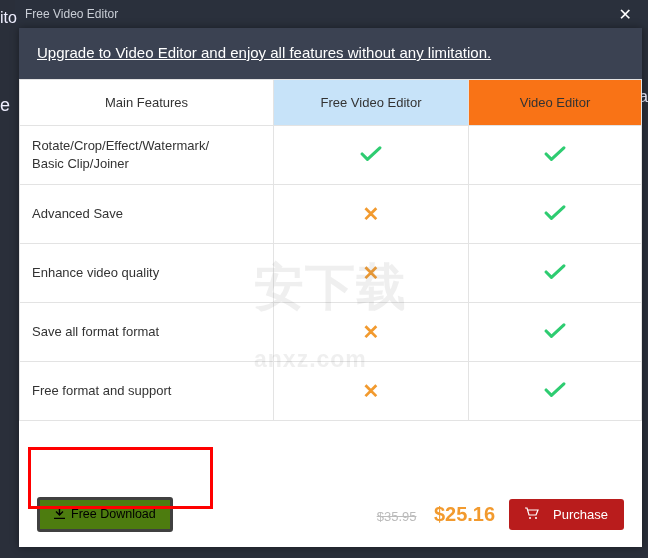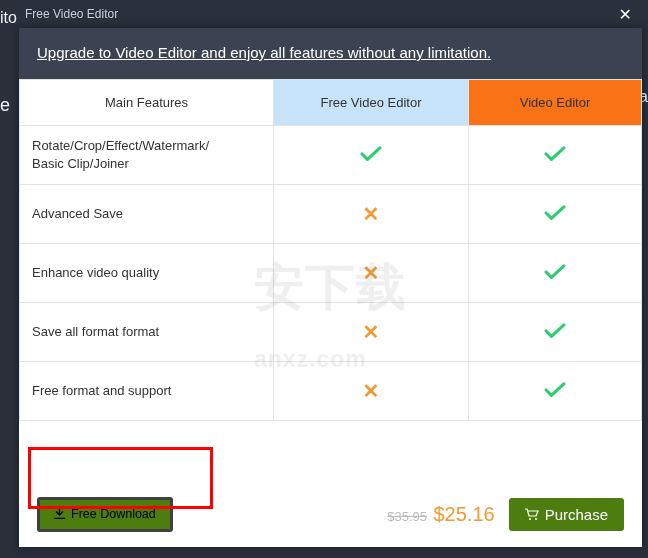--- a/index.html
+++ b/index.html
@@ -111,33 +111,33 @@
     gap: 14px;
   }
   .price-old {
     color: #bbb;
     text-decoration: line-through;
     font-size: 13px;
   }
   .price-new {
     color: #f29a2e;
     font-size: 20px;
-    font-weight: 400;
-    margin-left: 2px;
+    font-weight: 700;
+    margin-left: 13px;
   }
   .btn-purchase {
-    background: #4d7c0f;
+    background: #b91c1c;
     border: none;
     color: #fff;
     border-radius: 3px;
     padding: 8px 16px;
-    font-size: 15px;
-    display: flex;
-    align-items: center;
-    gap: 6px;
+    font-size: 13px;
+    display: flex;
+    align-items: center;
+    gap: 14px;
     cursor: pointer;
   }
   .highlight-box {
     position: absolute;
     border: 3px solid #ff0000;
     pointer-events: none;
   }
   .watermark {
     position: absolute;
     left: 50%; top: 50%;

